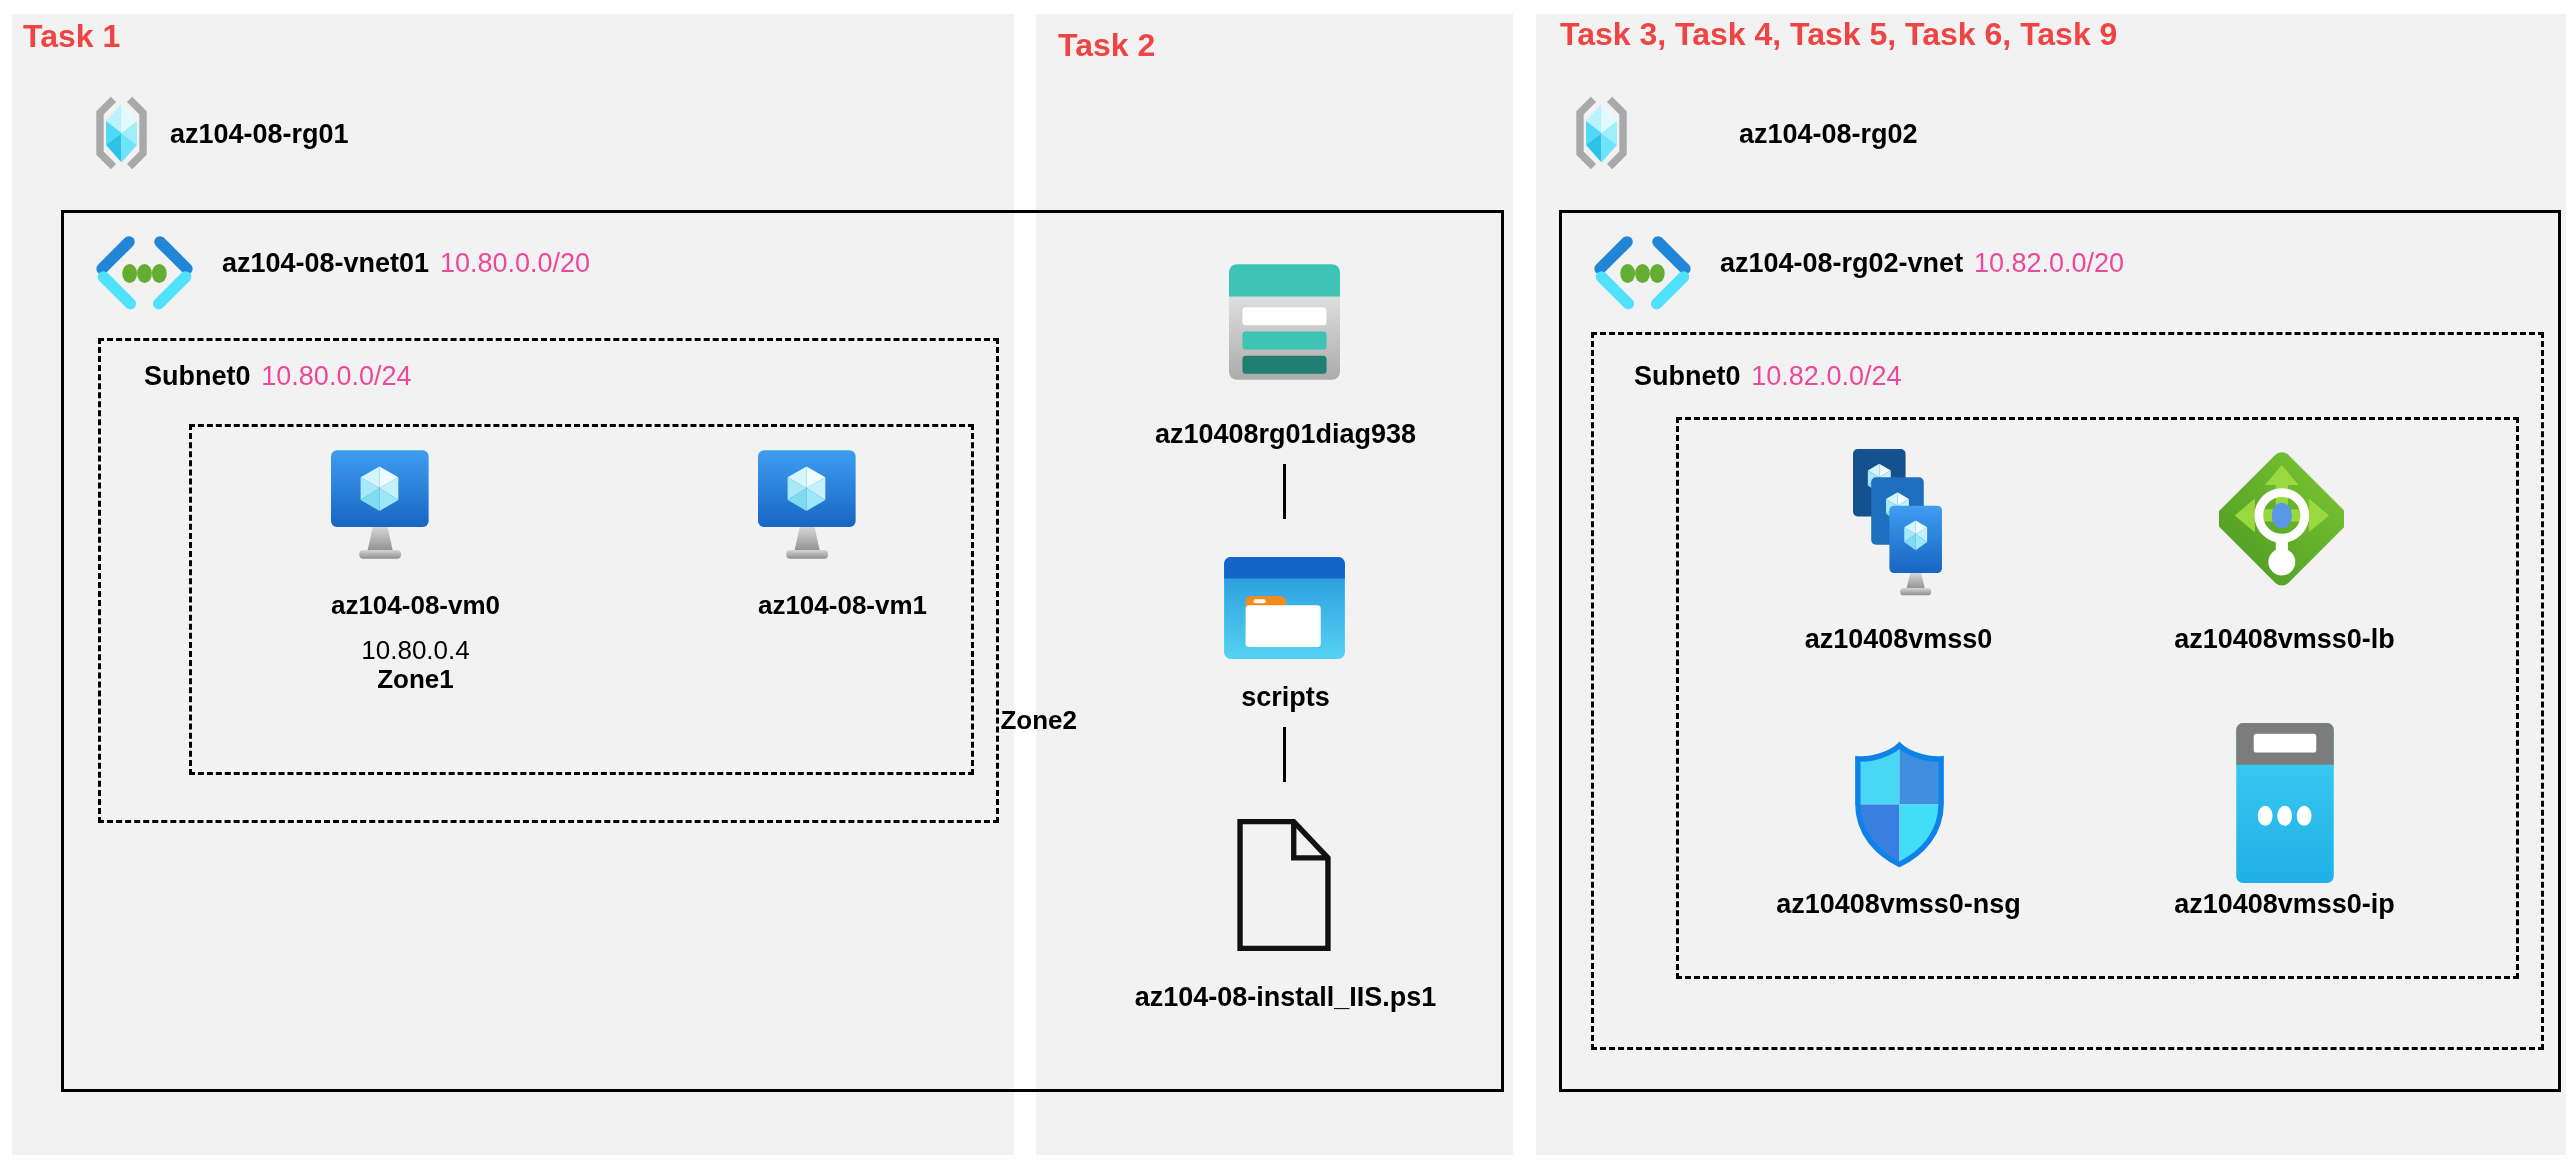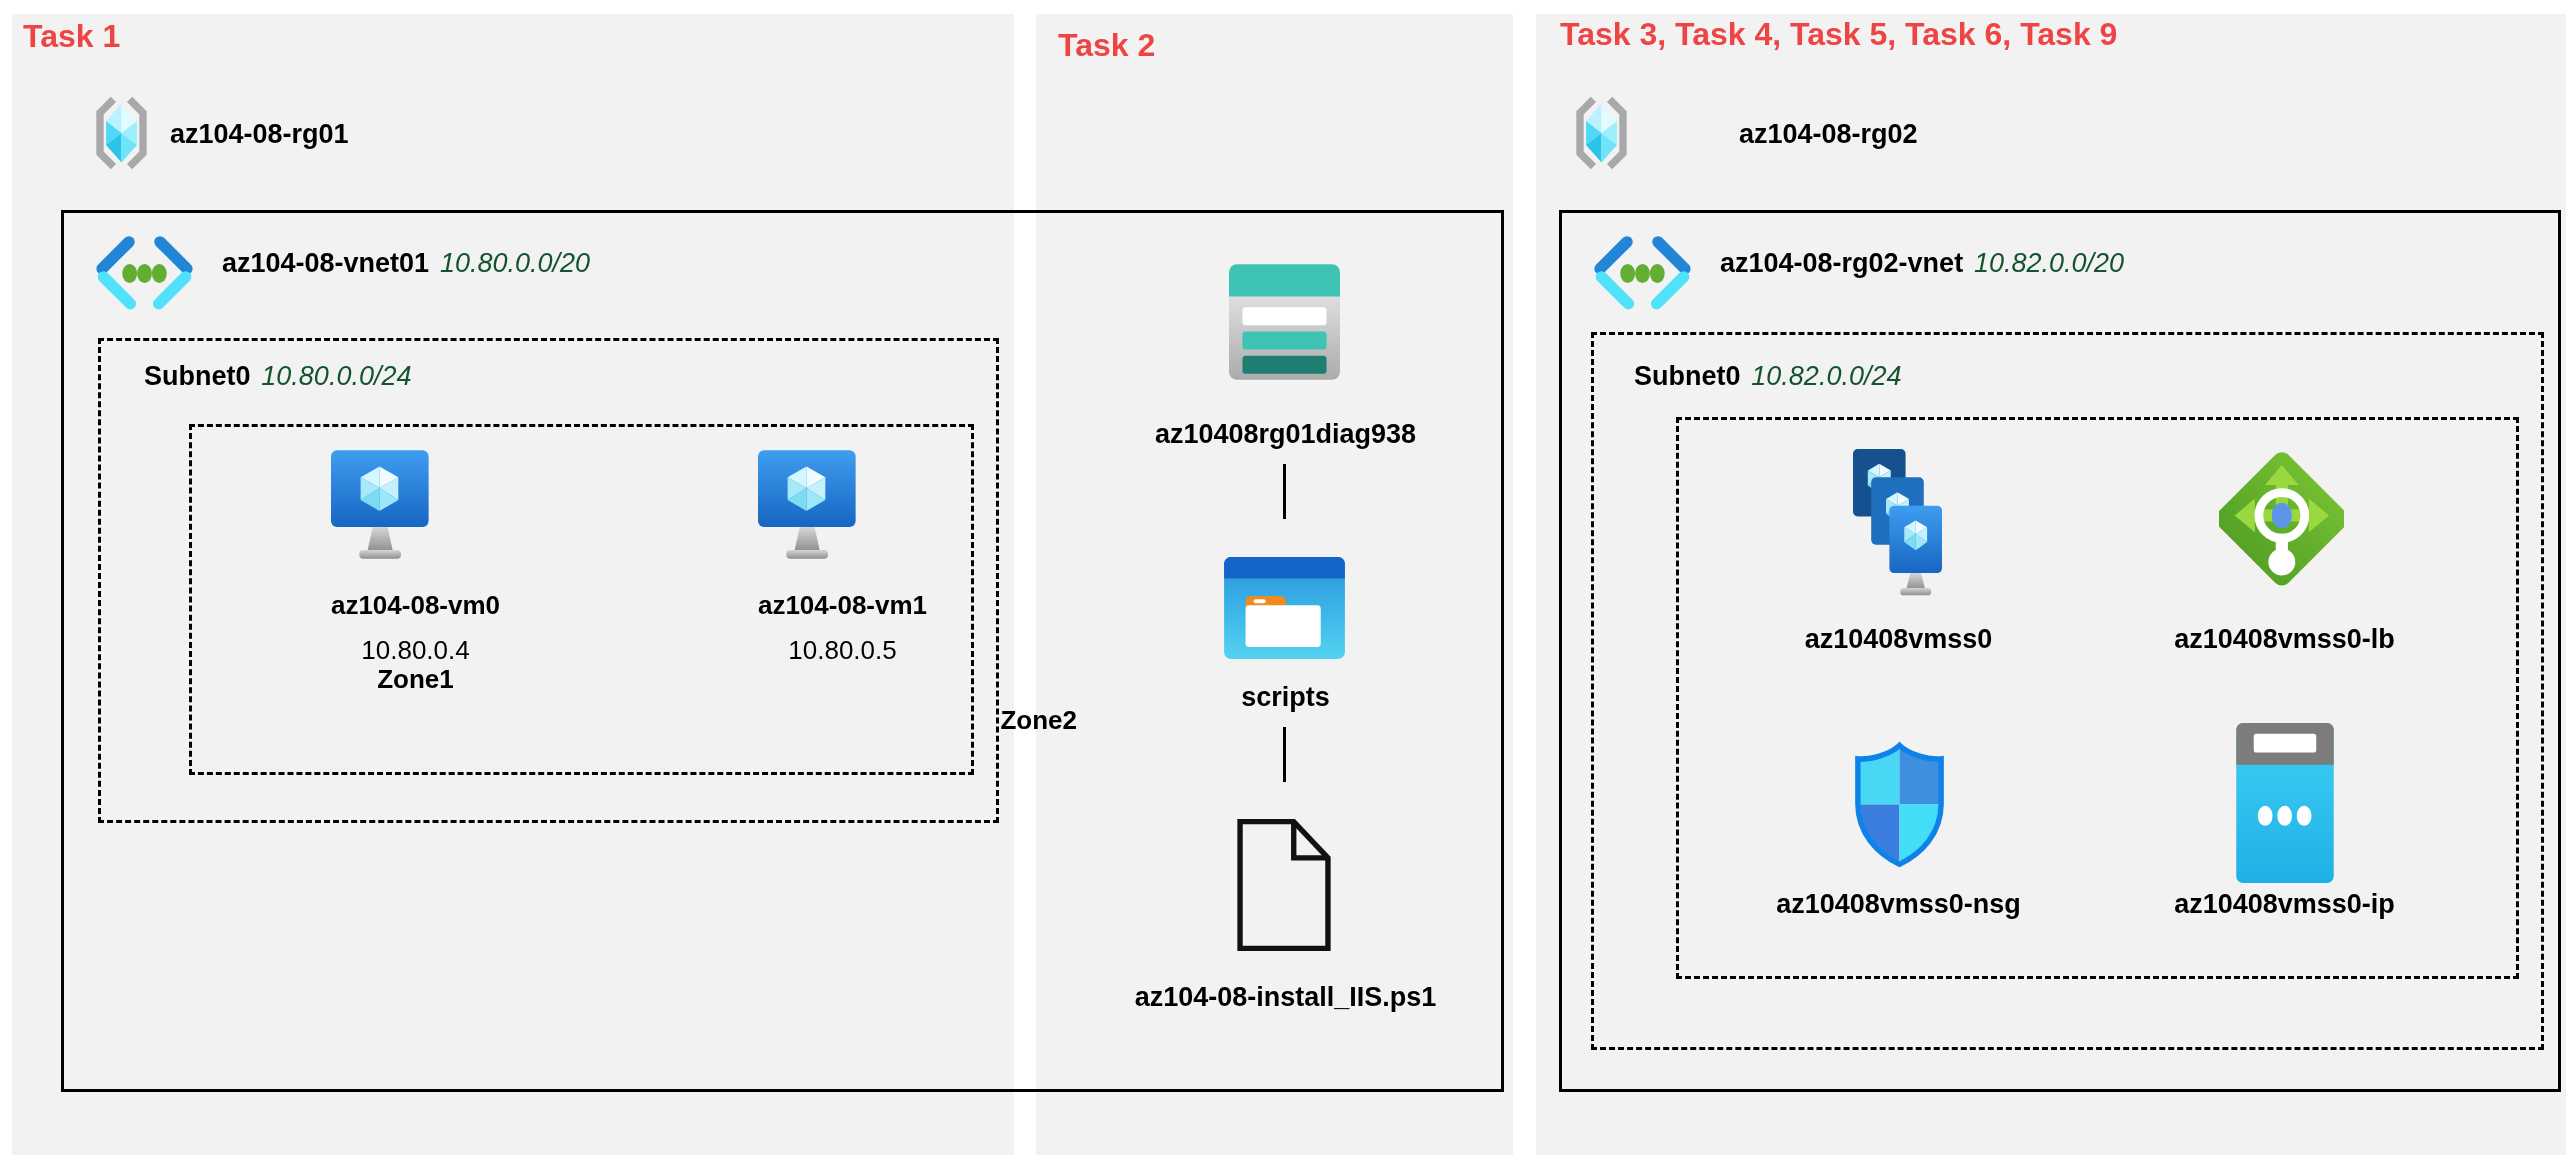--- a/index.html
+++ b/index.html
@@ -3,21 +3,21 @@
 <meta charset="utf-8">
 <style>
   html,body{margin:0;padding:0;background:#ffffff;}
   .stage{position:relative;width:2576px;height:1166px;background:#ffffff;
          font-family:"Liberation Sans", sans-serif;overflow:hidden;}
   .panel{position:absolute;top:13.5px;height:1141px;background:#f2f2f2;}
   .heading{position:absolute;font-size:32px;font-weight:bold;color:#ef4444;white-space:nowrap;}
   .solidbox{position:absolute;border:3.4px solid #000;background:transparent;}
   .dashbox{position:absolute;border:3.4px dashed #000;background:transparent;}
   .lbl{position:absolute;font-size:27px;font-weight:bold;color:#000;white-space:nowrap;}
-  .lbl .cidr{font-weight:normal;color:#14532d;margin-left:10.8px;font-style:italic;}
+  .lbl .cidr{font-weight:normal;color:#ec4899;margin-left:10.8px;}
   .node-label{position:absolute;width:405px;text-align:center;font-size:27px;font-weight:bold;color:#000;white-space:nowrap;}
   .sub{font-weight:normal;}
   .vm-label{font-size:26px;}
   .icon{position:absolute;}
   .vline{position:absolute;width:3.4px;background:#000;}
 </style>
 </head>
 <body>
 
 <div class="stage">
@@ -104,21 +104,20 @@
       <polygon points="72,24 100,40 72,56" fill="#eefcff"></polygon>
       <polygon points="44,40 44,74 72,56" fill="#a8e9f8"></polygon>
       <polygon points="100,40 100,74 72,56" fill="#c4f1fc"></polygon>
       <polygon points="44,74 72,90 72,56" fill="#7edcf2"></polygon>
       <polygon points="100,74 72,90 72,56" fill="#9ce8f8"></polygon>
       <polygon points="62,114 84,114 92,150 54,150" fill="url(#vmstand)"></polygon>
       <rect x="42" y="148" width="62" height="13" rx="6" fill="url(#vmstand)"></rect>
     </svg>
   </div>
   <div class="node-label vm-label" style="left:640px;top:590px;">az104-08-vm1</div>
-  <div class="node-label vm-label sub" style="left:640px;top:635px;">10.80.0.5</div>
   <div class="node-label vm-label" style="left:672px;top:705px;text-align:right;">Zone2</div>
 
   <div class="icon" style="left:1229px;top:264px;">
     <svg width="111" height="116" viewBox="0 0 165 172">
       <defs>
         <linearGradient id="stbody" x1="0" y1="0" x2="0" y2="1">
           <stop offset="0" stop-color="#f2f2f2"></stop>
             <stop offset="1" stop-color="#ababab"></stop>
         </linearGradient>
       </defs>

